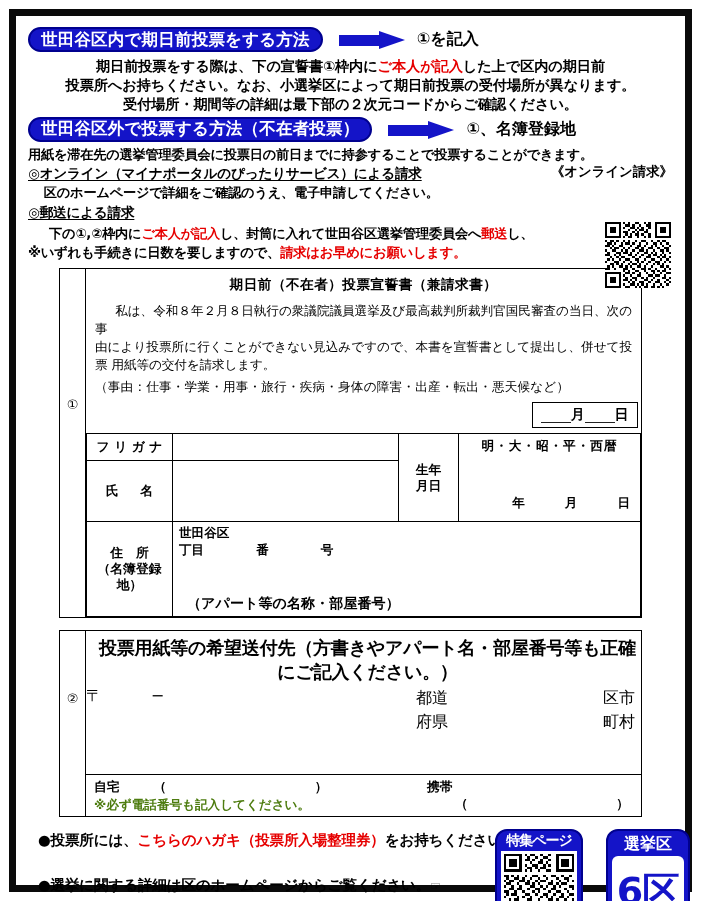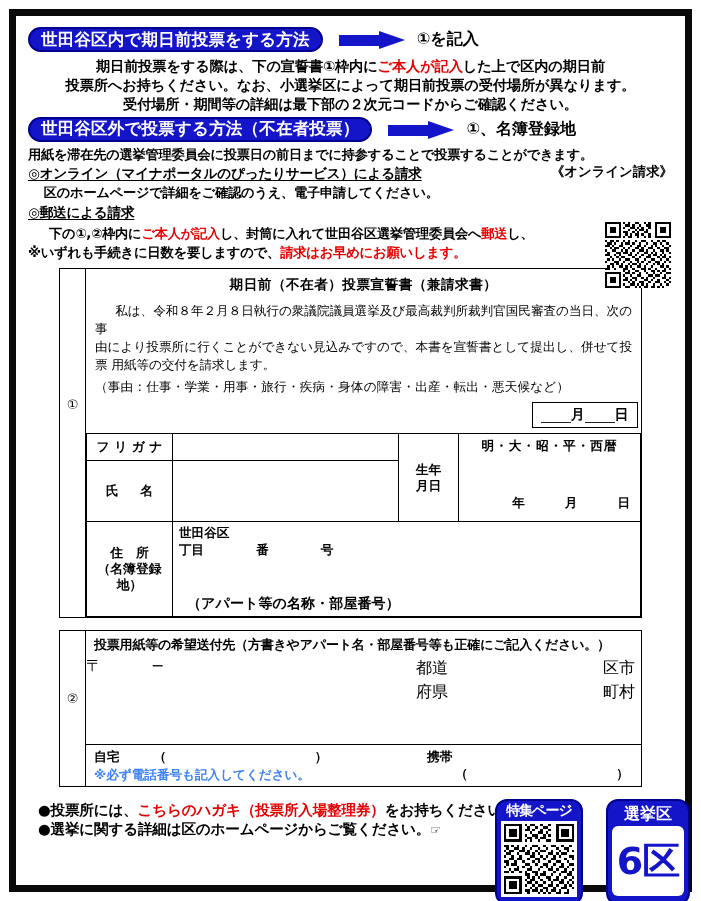--- a/index.html
+++ b/index.html
@@ -142,46 +142,46 @@
   .addr-sub{
     font-weight:bold;font-size:14px;padding:0 0 3px 14px;letter-spacing:.1px;
   }
 
   
   .form2{
     margin:12px auto 0 auto;width:583px;
     border:1.6px solid #000;box-sizing:border-box;display:flex;
   }
   .send-head{
-    font-weight:bold;font-size:13px;padding:5px 0 2px 8px;letter-spacing:-.2px;
+    font-weight:bold;font-size:18px;padding:5px 0 2px 8px;letter-spacing:-.2px;text-align:center;
   }
   .zip{white-space:nowrap;letter-spacing:.2px;}
   .pref{position:absolute;left:330px;top:0;line-height:1.45;text-align:right;}
   .kushi{position:absolute;right:6px;top:0;line-height:1.45;text-align:center;}
   .send-area{position:relative;height:88px;}
   .tel-row{
     border-top:1.4px solid #000;
     font-weight:bold;font-size:12.8px;padding:4px 0 0 8px;position:relative;
     height:42px;box-sizing:border-box;
   }
   .tel-home{position:absolute;left:8px;top:4px;}
   .tel-home .paren{display:inline-block;margin-left:34px;letter-spacing:3.2em;}
   .tel-mob{position:absolute;left:330px;top:4px;margin-left:11px;}
   .tel-mob .paren{display:inline-block;margin-left:28px;letter-spacing:3.2em;}
   .tel-warn{
-    position:absolute;left:8px;top:22px;color:#3b82f6;font-size:12.6px;font-weight:bold;
+    position:absolute;left:8px;top:22px;color:#4d7c0f;font-size:12.6px;font-weight:bold;
   }
 
   
   .footer{
     position:relative;margin-top:14px;padding-left:10px;height:112px;
   }
   .f-line{font-size:14.6px;font-weight:bold;letter-spacing:-.2px;}
   .f-line.first{margin-top:8px;}
-  .f-line.second{}
+  .f-line.second{margin-top:26px;}
   .hand{font-size:12px;}
 
   .badge-feature{
     position:absolute;left:467px;top:-2px;
     width:88px;height:106px;background:#1414c8;
     border:2px solid #00008f;border-radius:12px;box-sizing:border-box;
     padding:2px 0 0 0;text-align:center;
   }
   .badge-feature .cap{
     color:#fff;font-size:14px;font-weight:bold;letter-spacing:-1px;

